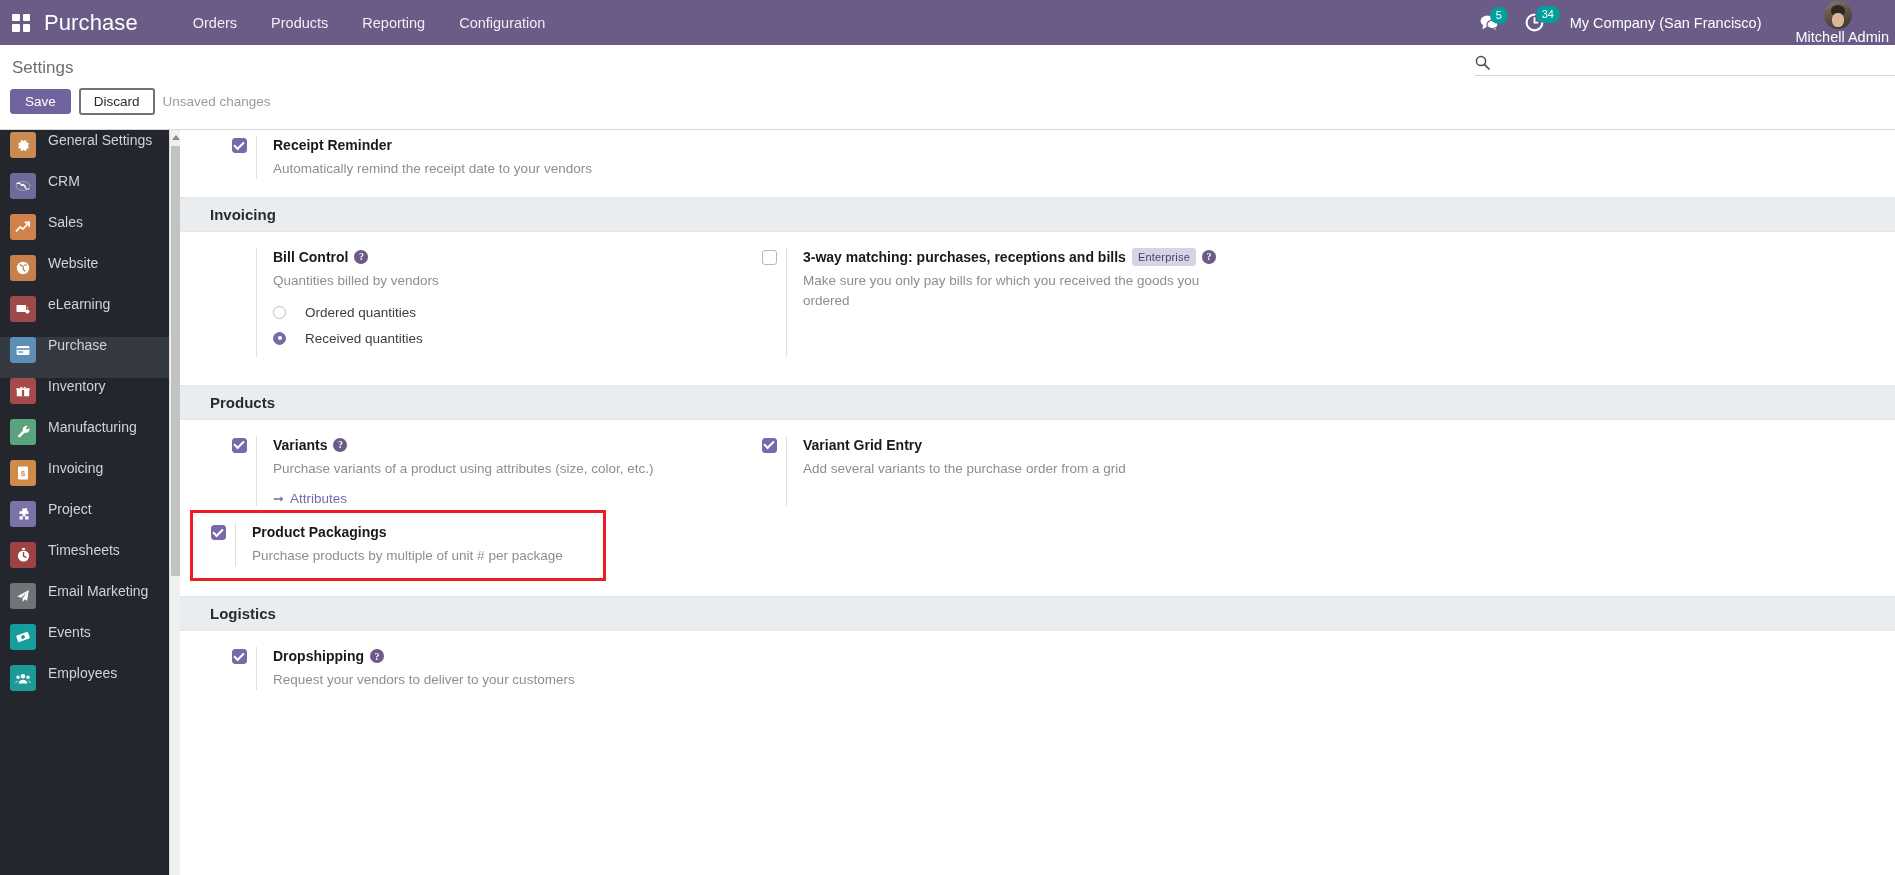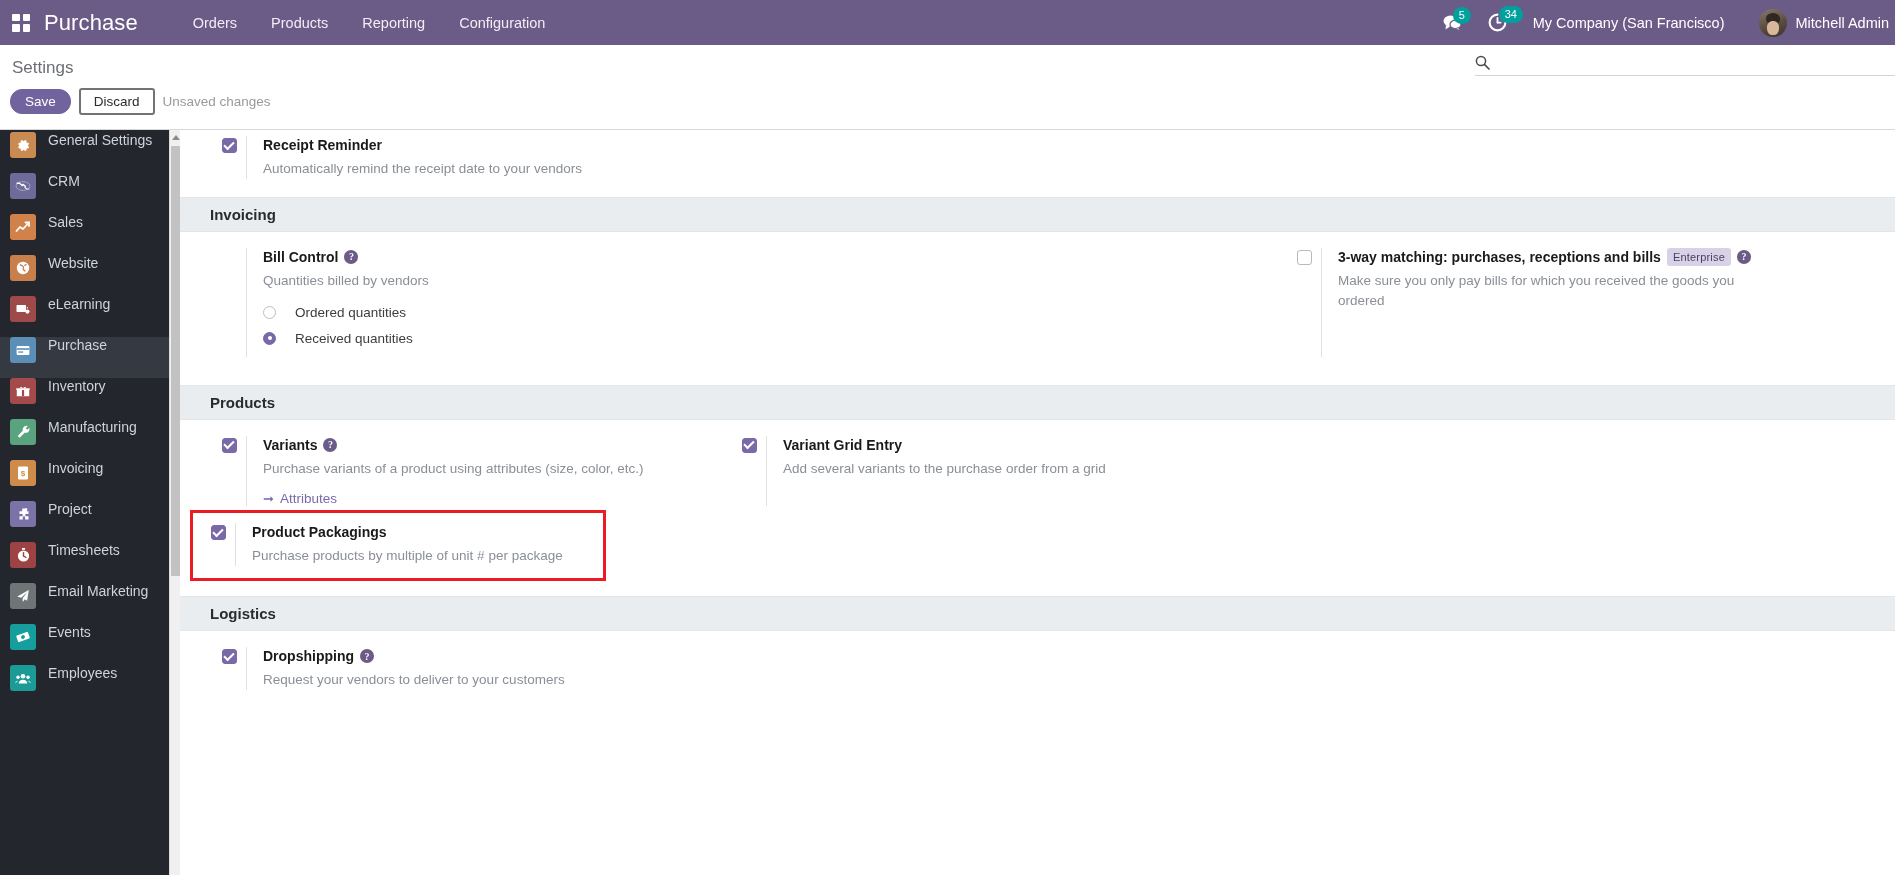--- a/index.html
+++ b/index.html
@@ -51,21 +51,21 @@
     position: absolute; top: -7px; left: 11px;
     background: #00a09d; color: #ffffff;
     font-size: 11px; line-height: 1;
     padding: 3px 6px; border-radius: 9px;
     font-weight: 400; min-width: 17px; text-align: center;
   }
   .company-name {
     font-size: 14.5px; color: #ffffff; margin-right: 34px; cursor: pointer;
     white-space: nowrap;
   }
-  .user-block { display: flex; align-items: center; cursor: pointer; padding-right: 6px; }
+  .user-block { display: flex; align-items: center; cursor: pointer; padding-right: 6px; flex-direction: column; }
   .avatar {
     width: 28px; height: 28px; border-radius: 50%;
     background: linear-gradient(160deg,#8a7b6a 0%,#5d4f42 50%,#3c332c 100%);
     margin-right: 9px; overflow: hidden; position: relative; flex: none;
   }
   .avatar::before {
     content: ""; position: absolute; left: 7px; top: 4px;
     width: 14px; height: 11px; border-radius: 50% 50% 40% 40%;
     background: #2f2722;
   }
@@ -84,21 +84,21 @@
   .cp-title {
     font-size: 17px; color: #6c6f75; font-weight: 400;
     padding: 13px 0 0 12px;
   }
   .cp-buttons {
     display: flex; align-items: center; gap: 8px;
     padding: 10px 0 0 10px;
   }
   .btn-save {
     background: #71639e; color: #ffffff; border: 1px solid #71639e;
-    font-size: 13.5px; padding: 4px 14px; border-radius: 12px; cursor: pointer;
+    font-size: 13.5px; padding: 4px 14px; border-radius: 3px; cursor: pointer;
     font-family: inherit;
   }
   .btn-discard {
     background: #ffffff; color: #2b2b2b; border: 2px solid #737373;
     font-size: 13.5px; padding: 4px 13px; border-radius: 3px; cursor: pointer;
     font-family: inherit;
   }
   .unsaved-text { font-size: 13.5px; color: #9a9a9a; }
   .search-box {
     position: absolute; right: 0; top: 10px;
@@ -154,21 +154,21 @@
   
   .main {
     flex: 1; background: #ffffff; overflow: hidden; position: relative;
   }
   .section-head {
     background: #eaedf0; padding: 8px 0 8px 30px;
     font-size: 15px; font-weight: bold; color: #2b2b2b;
     border-top: 1px solid #e3e6e9; border-bottom: 1px solid #e3e6e9;
   }
   .settings-row { display: flex; padding: 14px 0 10px 0; }
-  .setting-cell { width: 520px; display: flex; padding-left: 32px; }
+  .setting-cell { width: 520px; display: flex; padding-left: 32px; margin-left: 10px; }
   .cell-bar {
     width: 1px; background: #e0e0e0; margin-right: 16px; flex: none;
     align-self: stretch;
   }
   .cb-holder { width: 34px; flex: none; display: flex; justify-content: center; padding-top: 2px;}
   .chk {
     width: 15px; height: 15px; border-radius: 3px; flex: none;
     display: flex; align-items: center; justify-content: center;
     cursor: pointer;
   }
@@ -464,21 +464,21 @@
           <div class="setting-title">
             <span>Receipt Reminder</span>
           </div>
           <div class="setting-desc" style="max-width:460px;">Automatically remind the receipt date to your vendors</div>
         </div>
       </div>
     </div>
 
     <div class="section-head">Invoicing</div>
 
-    <div class="settings-row" style="padding-top:16px;justify-content:space-between;">
+    <div class="settings-row" style="padding-top:16px;">
 
       <div class="setting-cell">
         <div class="cb-holder"></div>
         <div class="cell-bar"></div>
         <div class="setting-body">
           <div class="setting-title">
             <span>Bill Control</span>
             <span class="help-ico">?</span>
           </div>
           <div class="setting-desc">Quantities billed by vendors</div>

